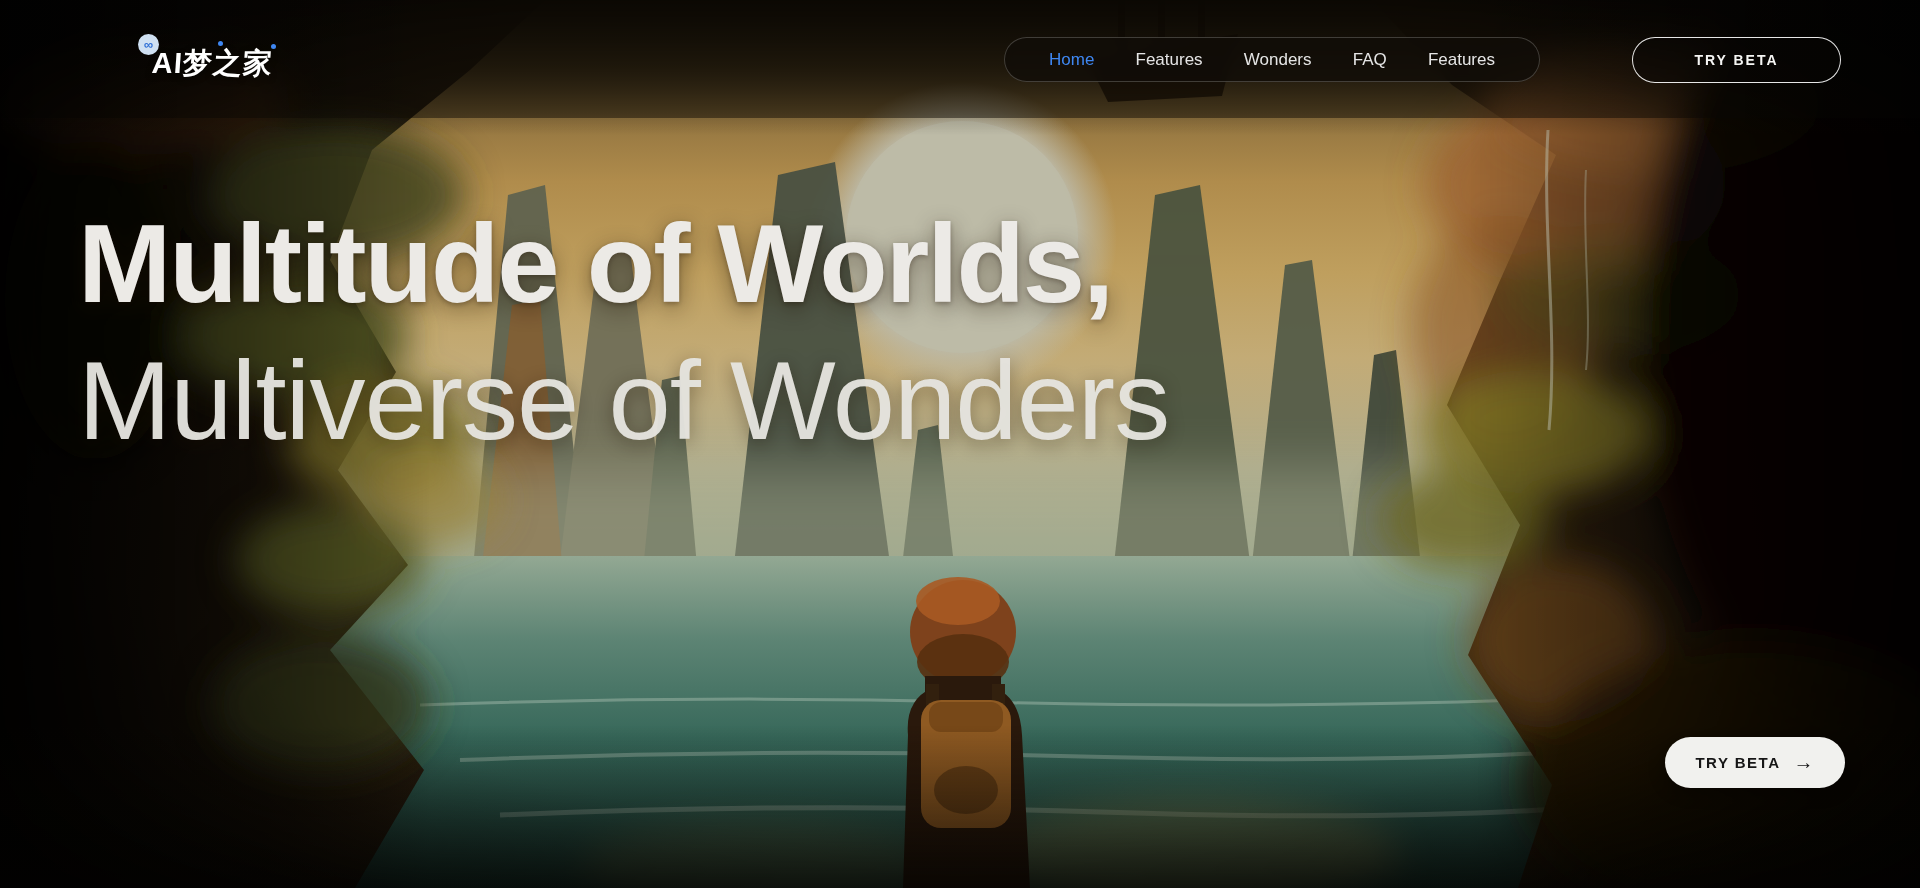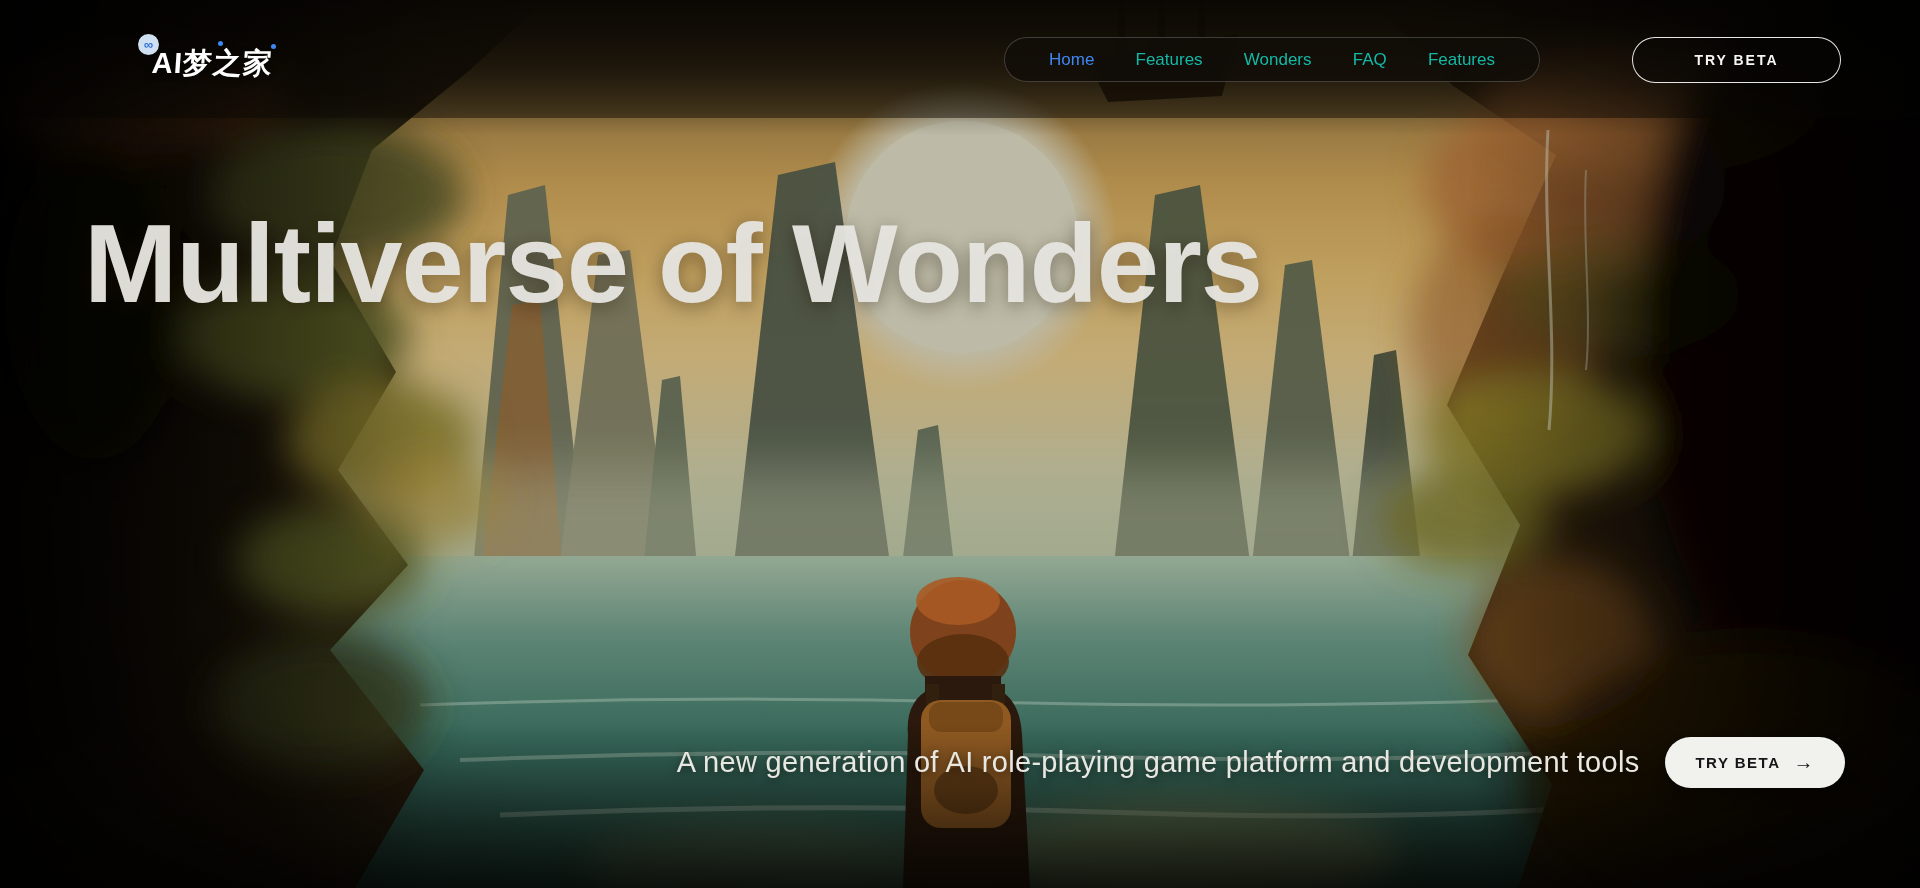--- a/index.html
+++ b/index.html
@@ -32,44 +32,43 @@
   .logo-dot.d2 { right:-3px; top:0px; }
 
   .navpill {
     position:absolute; left:1004px; top:37px; width:536px; height:45px;
     background:rgba(16,12,8,0.80); border:1px solid rgba(255,255,255,0.20);
     border-radius:23px; display:flex; align-items:center;
     justify-content:space-between; padding:8px 44px;
     backdrop-filter:blur(5px);
   }
   .nav-item {
-    color:#14b8a6; font-size:17px; cursor:pointer; white-space:nowrap;
+    color:#e5e5e5; font-size:17px; cursor:pointer; white-space:nowrap;
   }
   .nav-item.active { color:#3f87f2; }
 
   .cta-outline {
     position:absolute; left:1632px; top:37px; width:209px; height:46px;
     border-radius:23px; border:1.5px solid rgba(255,255,255,0.9);
     background:rgba(8,6,4,0.45); color:#f5f5f3;
     font-family:"Liberation Sans", sans-serif;
     font-size:14px; font-weight:bold; letter-spacing:2px; cursor:pointer;
   }
 
   
   .hero-title { position:absolute; left:78px; top:196px; }
   .hero-line1 {
     font-size:112px; font-weight:800; letter-spacing:-2px;
     color:#eceae6; line-height:1.22; white-space:nowrap;
     text-shadow:0 6px 22px rgba(30,18,4,0.45), 0 2px 5px rgba(30,18,4,0.3);
   }
   .hero-line2 {
-    font-size:112px; font-weight:700; letter-spacing:-1px;
+    font-size:112px; font-weight:400; letter-spacing:-1px;
     color:rgba(229,228,223,0.96); line-height:1.22; white-space:nowrap;
     text-shadow:0 4px 18px rgba(30,18,4,0.4);
-    margin-left:6px;
   }
 
   .hero-bottom {
     position:absolute; right:75px; top:736px; height:52px;
     display:flex; align-items:center; gap:26px;
   }
   .hero-subtitle {
     color:#e8e7e2; font-size:29px; font-weight:400; letter-spacing:0.3px;
     white-space:nowrap; text-shadow:0 2px 10px rgba(0,0,0,0.55);
   }
@@ -246,25 +245,25 @@
       <span class="nav-item active">Home</span>
       <span class="nav-item">Features</span>
       <span class="nav-item">Wonders</span>
       <span class="nav-item">FAQ</span>
       <span class="nav-item">Features</span>
     </nav>
 
     <button class="cta-outline">TRY BETA</button>
 
     <div class="hero-title">
+      <div class="hero-line1">Multitude of Worlds,</div>
       <div class="hero-line2">Multiverse of Wonders</div>
     </div>
 
     <div class="hero-bottom">
-      <div class="hero-subtitle">A new generation of AI role-playing game platform and development tools</div>
       <button class="cta-solid">
         <span>TRY BETA</span>
         <span class="arrow">→</span>
       </button>
     </div>
 
   </div>
 </div>
 
 </body></html>

